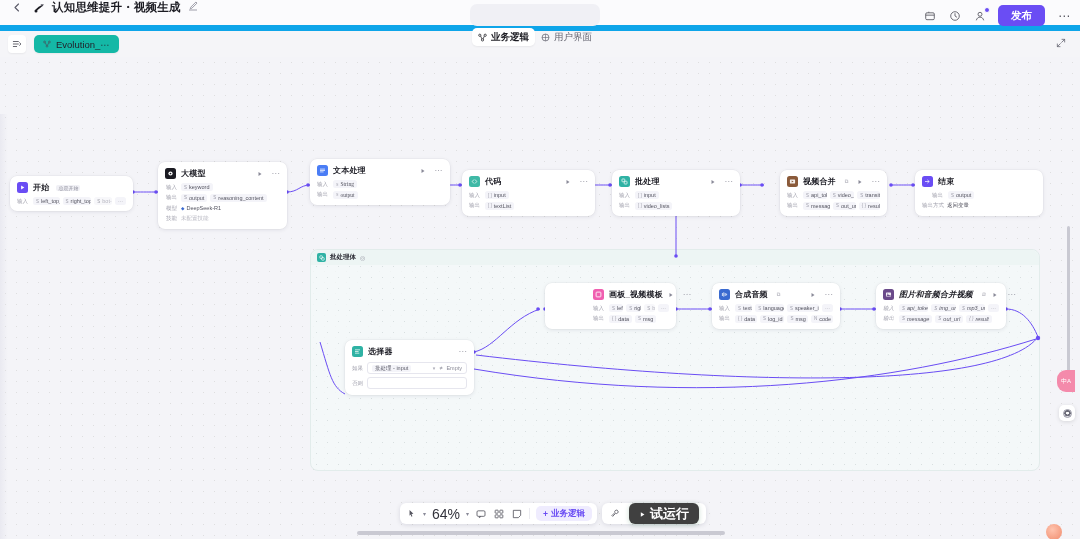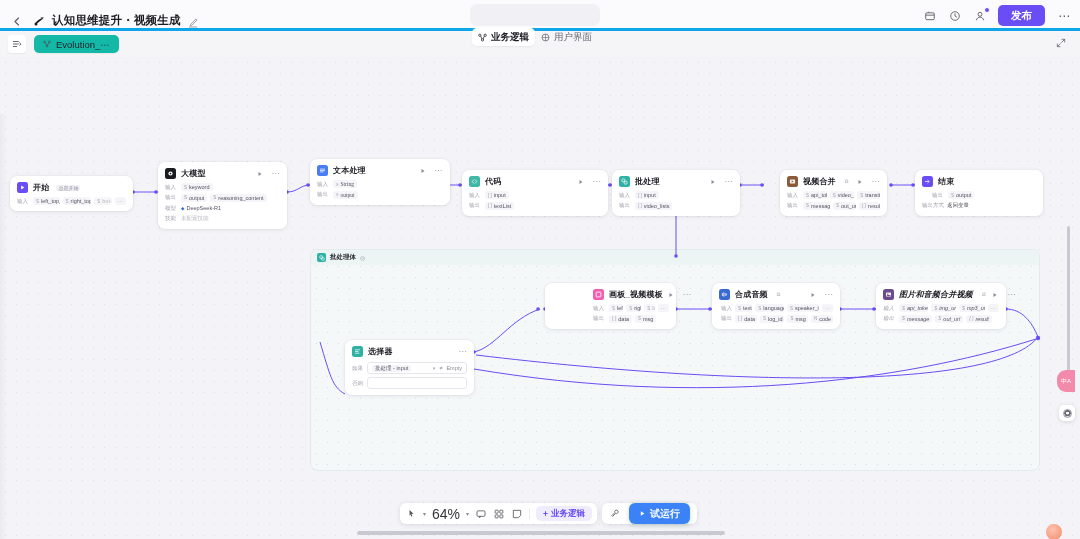--- a/index.html
+++ b/index.html
@@ -6,22 +6,22 @@
   html, body {
     width: 1080px; height: 539px;
     font-family: "Liberation Sans", "DejaVu Sans", sans-serif;
     overflow: hidden; background: #f3f3f7;
   }
   .app { position: relative; width: 1080px; height: 539px; background: #f5f5f8; }
 
   
   .topbar {
     position: absolute; top: 0; left: 0; width: 1080px; height: 31px;
-    background: #fbfbfd; display: flex; align-items: flex-end;
-    border-bottom: 3px solid #0ea5e9; z-index: 40;
+    background: #fbfbfd; display: flex; align-items: flex-start;
+    border-bottom: 6px solid #0ea5e9; z-index: 40;
   }
   .tb-back { margin-left: 9px; width: 14px; height: 14px; display:flex;
     align-items:center; justify-content:center; color:#5a5a68; font-size:10px; cursor:pointer;}
   .tb-logo { margin-left: 8px; width: 15px; height: 15px; display:flex; align-items:center; justify-content:center;}
   .tb-title { margin-left: 6px; font-size: 11.5px; font-weight: 700; color: #1b1b22; letter-spacing: .2px;}
   .tb-edit { margin-left: 7px; width:11px;height:11px;color:#8a8a98; display:flex;align-items:center;justify-content:center;cursor:pointer;}
   .tb-center {
     position:absolute; left: 470px; top: 4px;
     display:flex; align-items:center; gap:0px;
     background:#f0f0f5; border-radius: 7px; padding: 2px; height: 22px;
@@ -141,23 +141,23 @@
   }
   .tbar-ic { width:12px;height:12px;color:#55555f;display:flex;align-items:center;justify-content:center;cursor:pointer;}
   .zoomval { font-size:14px;color:#33333c; cursor:pointer; }
   .caret { font-size:6px;color:#8a8a98; }
   .divider { width:1px;height:11px;background:#ebebf0;}
   .addnode {
     display:flex;align-items:center;gap:3px; background:#efecfe; border-radius:5px;
     height:15px; padding:0 7px; color:#6a4df4; font-size:8.5px; font-weight:700; cursor:pointer;
   }
   .btn-run {
-    height:21px; background:#3b82f6; border-radius:6px; color:#fff;
+    height:21px; background:#404040; border-radius:6px; color:#fff;
     display:flex;align-items:center; gap:4px; padding:0 10px;
-    font-size:10px;font-weight:700; cursor:pointer; box-shadow:0 1px 5px rgba(20,100,50,.22);
+    font-size:13px;font-weight:700; cursor:pointer; box-shadow:0 1px 5px rgba(20,100,50,.22);
   }
   .hscroll {
     position:absolute; left:357px; top:531px; width:368px; height:3.5px;
     background:#c9c9d2; border-radius:2px; z-index:30; cursor:pointer;
   }
   .vscroll {
     position:absolute; right:10px; top:226px; width:3.5px; height:155px;
     background:#c9c9d2; border-radius:2px; z-index:30; cursor:pointer;
   }
   .fab-translate {
@@ -370,21 +370,21 @@
             </span>
           <span class="pill ghost">
               <span class="tic">S</span>
               <span>bot⋯</span>
             </span>
           <span class="pill-more">⋯</span>
         </div>
       </div>
     </div>
 
-    <div class="node" style="left:158px; top:105px; width:129px;">
+    <div class="node" style="left:158px; top:105px; width:129px;text-align:center;">
       <div class="n-head">
         <span class="n-ic" style="background:#1b1b22">
           <svg width="7" height="7" viewBox="0 0 10 10">
               <circle cx="5" cy="5" r="3" fill="#fff"></circle>
               <circle cx="5" cy="5" r="1.2" fill="#1b1b22"></circle>
             </svg>
         </span>
         <span class="n-title">大模型</span>
         <span class="n-plug">
           <svg width="6" height="6" viewBox="0 0 10 10">
@@ -452,21 +452,21 @@
         <div class="n-row">
           <span class="n-lab">输出</span>
           <span class="pill">
               <span class="tic">S</span>
               <span>output</span>
             </span>
         </div>
       </div>
     </div>
 
-    <div class="node" style="left:462px; top:113px; width:146px;">
+    <div class="node" style="left:462px; top:113px; width:133px;">
       <div class="n-head">
         <span class="n-ic" style="background:#3fb9a6">
           <svg width="7" height="7" viewBox="0 0 10 10">
               <path d="M3.8 2.6 1.8 5l2 2.4M6.2 2.6 8.2 5l-2 2.4" fill="none" stroke="#fff" stroke-width="1" stroke-linecap="round" stroke-linejoin="round"></path>
             </svg>
         </span>
         <span class="n-title">代码</span>
         <span class="n-plug">
           <svg width="6" height="6" viewBox="0 0 10 10">
               <path d="M2.5 1.8 7.5 5 2.5 8.2Z" fill="currentColor"></path>
@@ -640,21 +640,21 @@
               <span>data</span>
             </span>
           <span class="pill">
               <span class="tic">S</span>
               <span>msg</span>
             </span>
         </div>
       </div>
     </div>
 
-    <div class="node" style="left:712px; top:226px; width:128px;text-align:right;">
+    <div class="node" style="left:712px; top:226px; width:128px;">
       <div class="n-head">
         <span class="n-ic" style="background:#3a6ad0">
           <svg width="7" height="7" viewBox="0 0 10 10">
               <path d="M2 6.6V3.4M4 7.6V2.4M6 6.6V3.4M8 5.6V4.4" stroke="#fff" stroke-width="1.1" stroke-linecap="round"></path>
             </svg>
         </span>
         <span class="n-title">合成音频</span>
         <span class="n-sub" style="background:transparent;color:#a0a0ac">⧉</span>
         <span class="n-plug">
           <svg width="6" height="6" viewBox="0 0 10 10">

